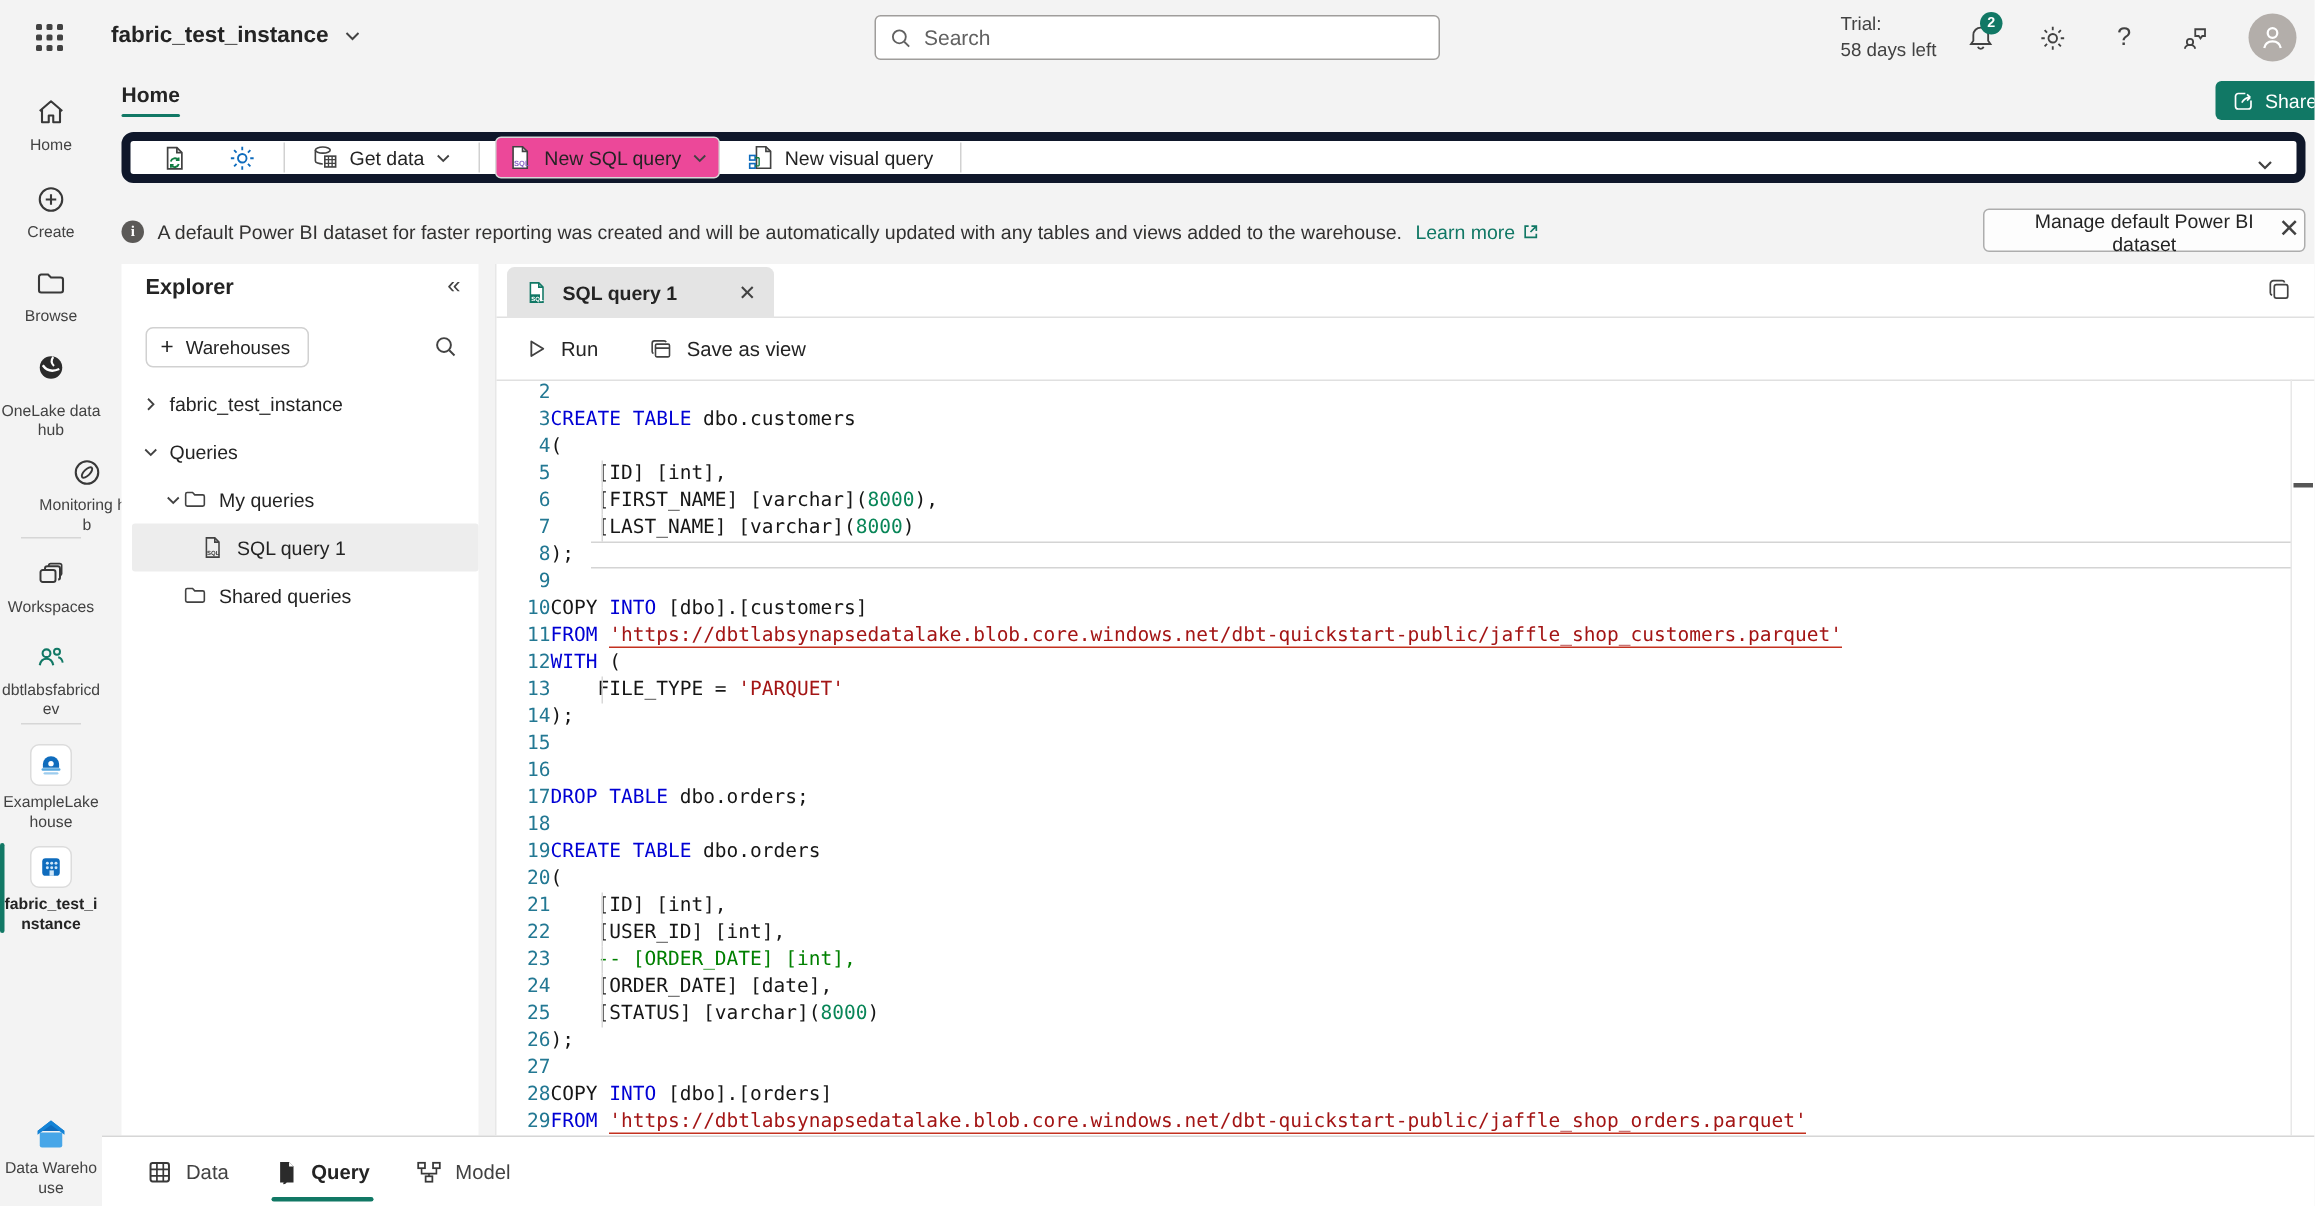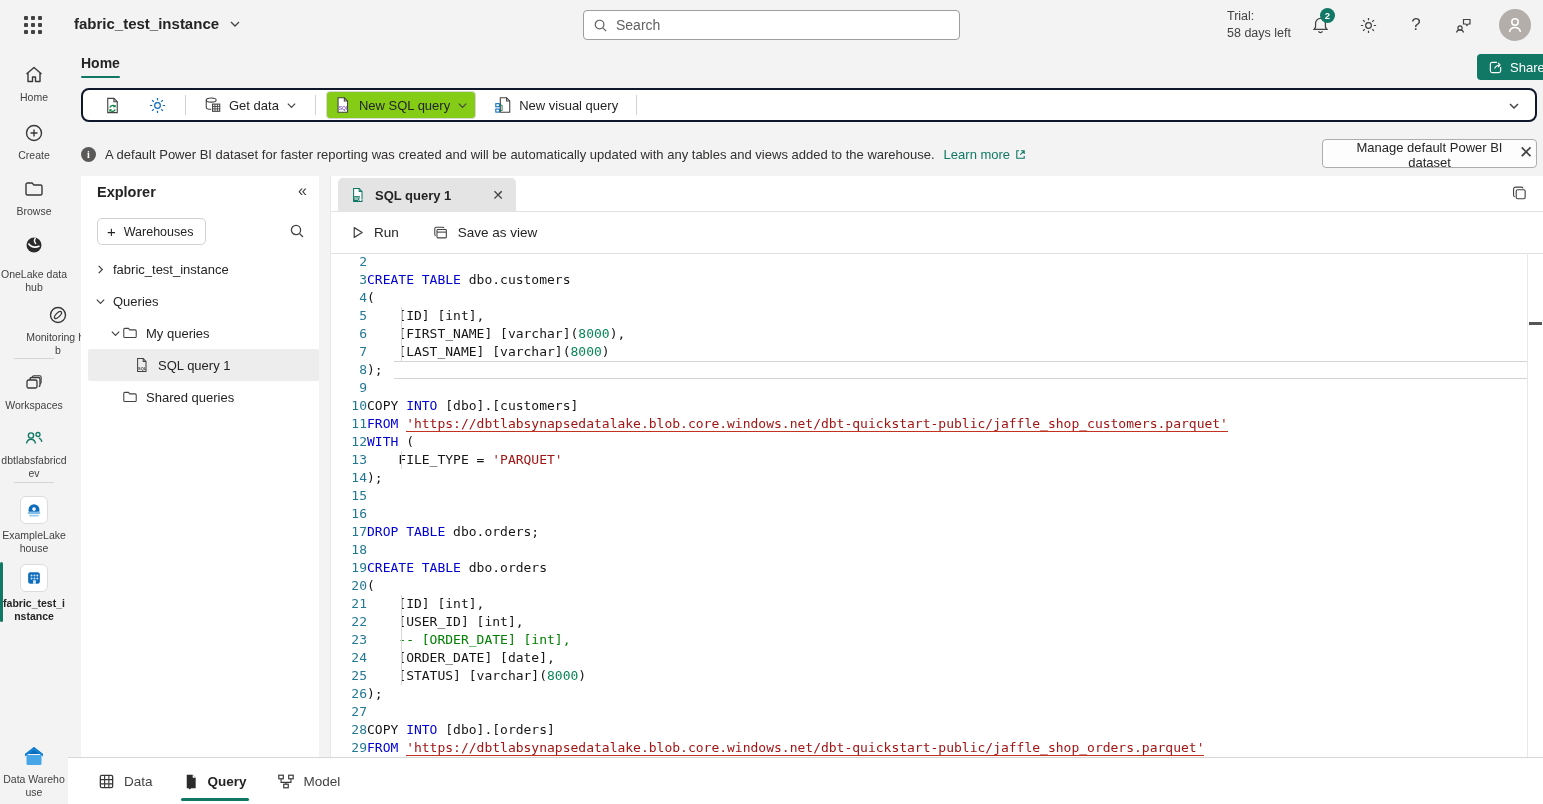--- a/index.html
+++ b/index.html
@@ -20,23 +20,23 @@
   .tb-ico { position:absolute; top:13px; width:24px; height:24px; color:#424242; display:flex; align-items:center; justify-content:center; cursor:pointer; }
   .bell-badge { position:absolute; left:1320px; top:8px; min-width:15px; height:15px; background:#117865; border-radius:8px; color:#fff; font-size:9.5px; font-weight:700; display:flex; align-items:center; justify-content:center; padding:0 3px; }
   .qmark { font-size:17px; color:#424242; font-weight:400; }
   .avatar { position:absolute; left:1499px; top:9px; width:32px; height:32px; border-radius:50%; background:#b3aeaa; display:flex; align-items:center; justify-content:center; cursor:pointer; }
 
   
   .home-tab { position:absolute; left:81px; top:55px; font-size:14px; font-weight:600; color:#242424; padding-bottom:7px; cursor:pointer; }
   .home-tab::after { content:""; position:absolute; left:0; right:0; bottom:0; height:2.5px; background:#117865; border-radius:2px; }
   .share-btn { position:absolute; left:1477px; top:54px; height:26px; background:#117865; color:#fff; border:none; border-radius:4px; font-size:13px; font-family:inherit; display:flex; align-items:center; gap:7px; padding:0 11px; cursor:pointer; }
 
-  .toolbar { position:absolute; left:81px; top:88px; width:1456px; height:34px; background:#fff; border:2px solid #0f172a; border-radius:8px; display:flex; align-items:center; padding:0 12px; gap:10px; }
+  .toolbar { position:absolute; left:81px; top:88px; width:1456px; height:34px; background:#fff; border:6px solid #0f172a; border-radius:8px; display:flex; align-items:center; padding:0 12px; gap:10px; }
   .tbtn { display:flex; align-items:center; gap:7px; font-size:13px; color:#242424; padding:4px 7px; border-radius:4px; cursor:pointer; background:transparent; border:1px solid transparent; font-family:inherit; }
-  .tbtn.hl { background:#84cc16; border-color:#d8d8d8; }
+  .tbtn.hl { background:#ec4899; border-color:#d8d8d8; }
   .tsep { width:1px; height:20px; background:#d1d1d1; }
   .tb-chev-end { position:absolute; right:14px; top:9px; color:#424242; cursor:pointer; }
 
   
   .banner { position:absolute; left:81px; top:139px; width:1456px; height:30px; display:flex; align-items:center; gap:9px; font-size:13px; color:#323130; }
   .info-ico { width:15px; height:15px; border-radius:50%; background:#5b5957; color:#fff; font-size:10px; font-weight:700; display:flex; align-items:center; justify-content:center; font-family:"Liberation Serif",serif; }
   .learnmore { color:#117865; display:flex; align-items:center; gap:4px; cursor:pointer; }
   .manage-btn { position:absolute; left:1241px; top:0px; height:29px; background:#fdfdfd; border:1px solid #adadad; border-radius:4px; font-size:13px; color:#242424; padding:0 12px; font-family:inherit; cursor:pointer; }
   .banner-x { position:absolute; left:1438px; top:3px; font-size:17px; color:#424242; cursor:pointer; }
 

